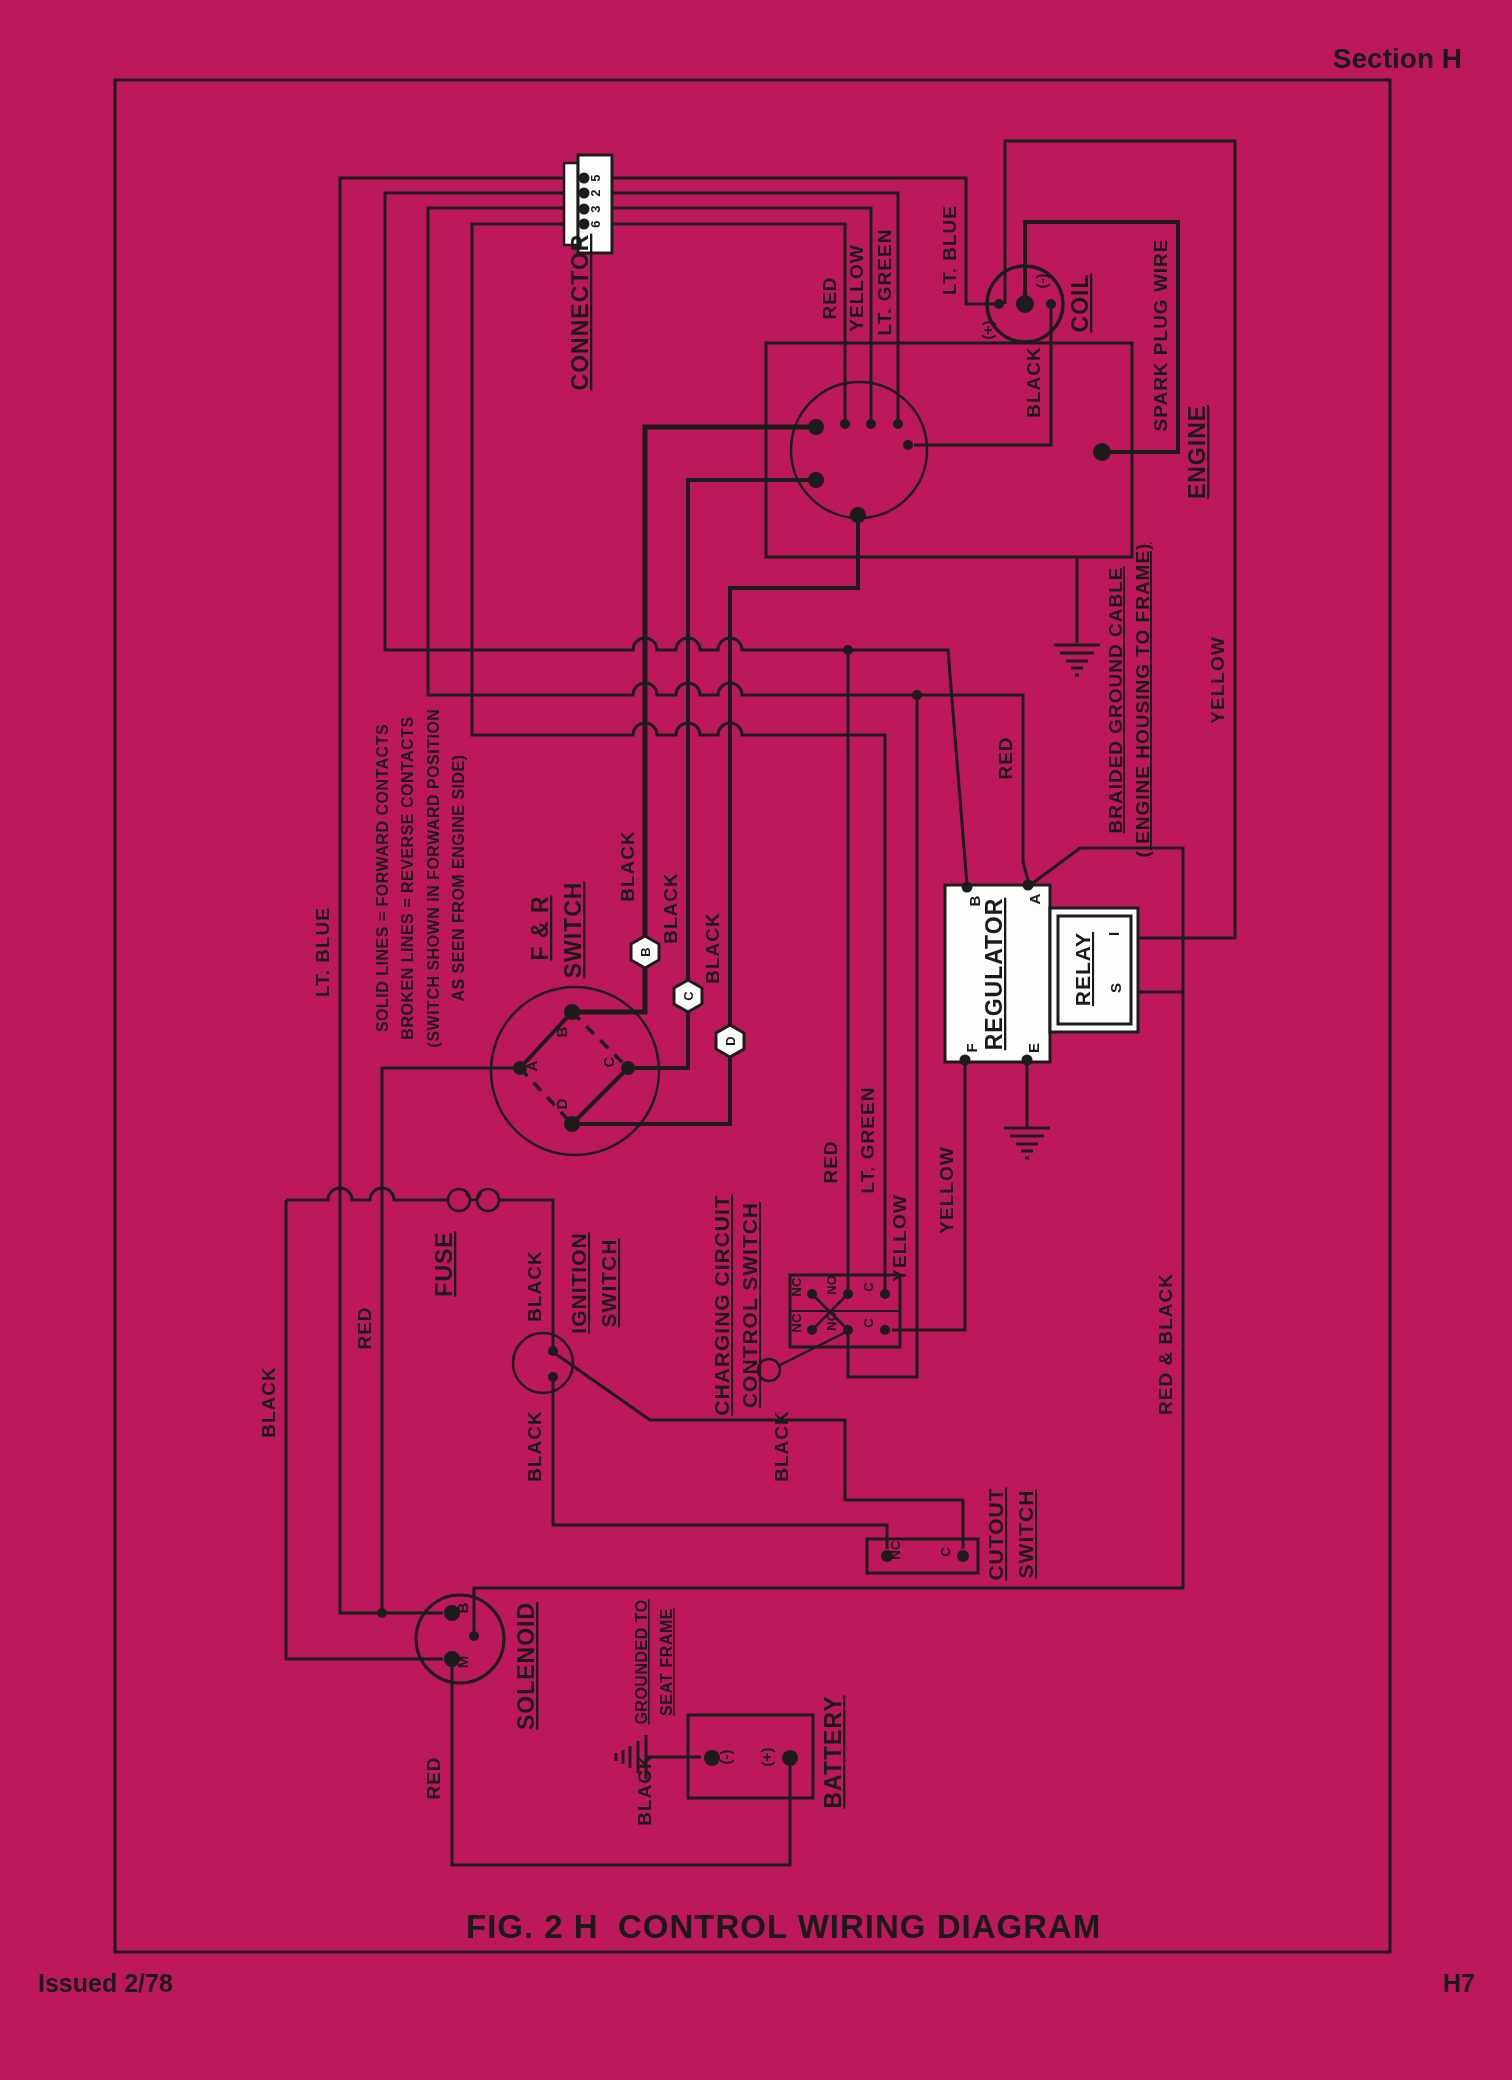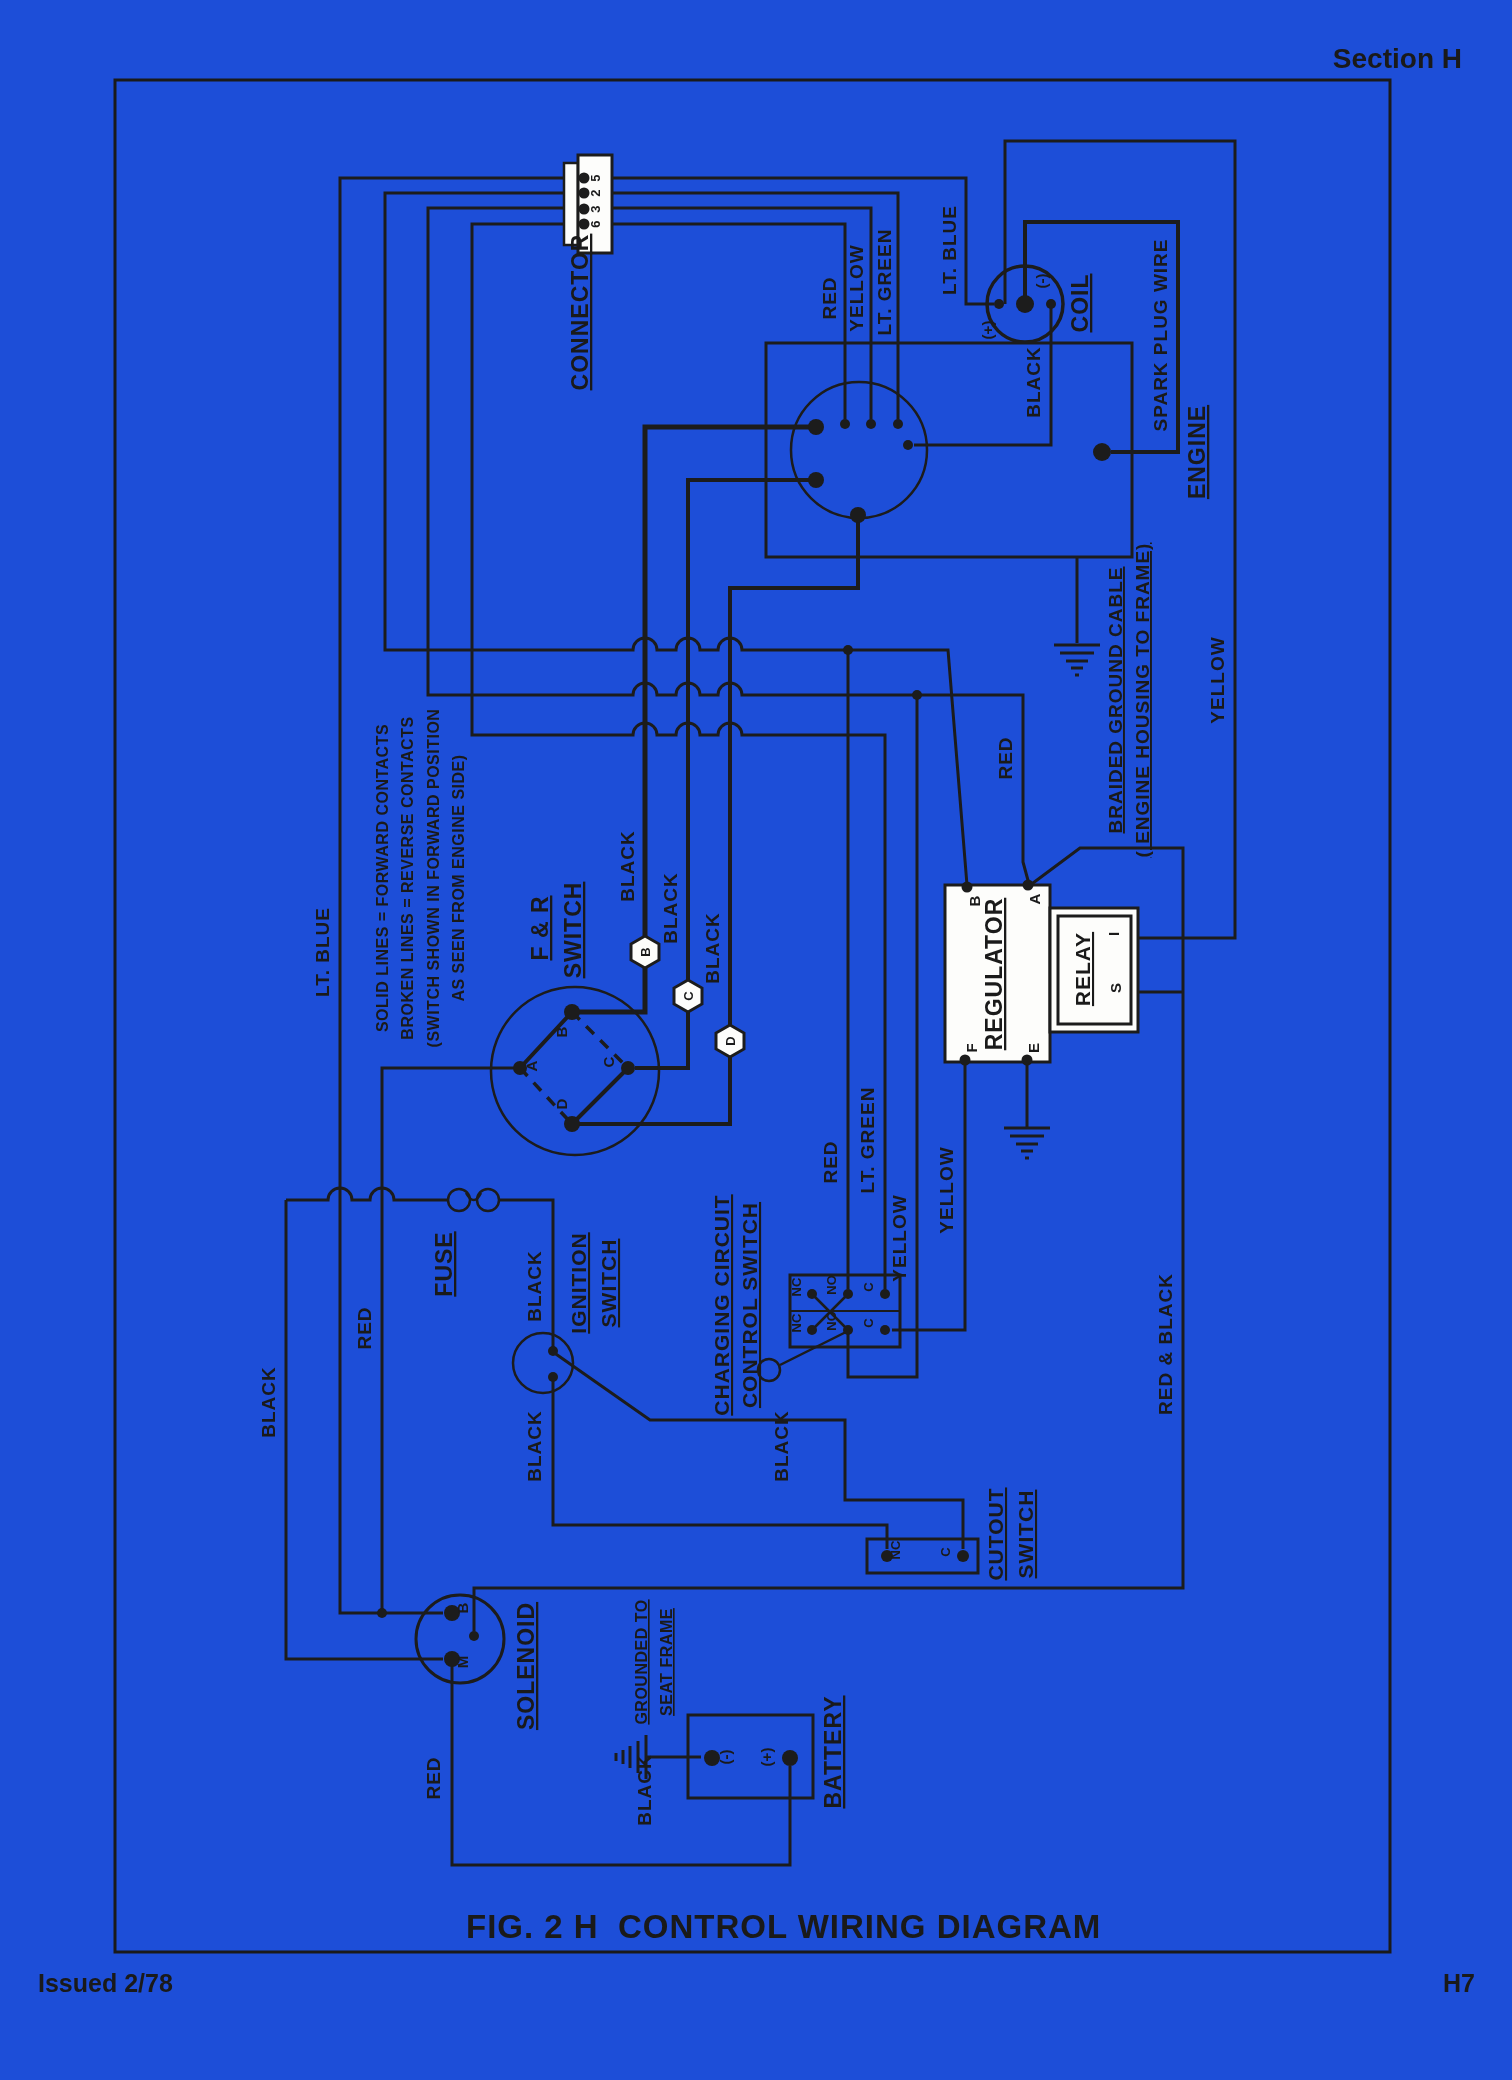--- a/index.html
+++ b/index.html
@@ -1,16 +1,16 @@
 <!DOCTYPE html>
 <html><head>
 <meta charset="utf-8">
 <style>
   html,body{margin:0;padding:0;background:#dededa;}
-  .page{position:relative;width:1512px;height:2080px;background:#1d4ed8;margin:0 auto;
+  .page{position:relative;width:1512px;height:2080px;background:#be185d;margin:0 auto;
         font-family:"Liberation Sans",sans-serif;}
   svg{position:absolute;left:0;top:0;}
   svg text{font-family:"Liberation Sans",sans-serif;font-weight:bold;fill:#1a1a1a;}
   .hdr{font-size:28px;}
   .ftr{font-size:25px;}
   .cap{font-size:33px;letter-spacing:1px;}
   .c{font-size:23px;text-decoration:underline;letter-spacing:1px;}
   .c2{font-size:21px;text-decoration:underline;letter-spacing:1px;}
   .w{font-size:19px;letter-spacing:1px;}
   .t{font-size:15px;}

